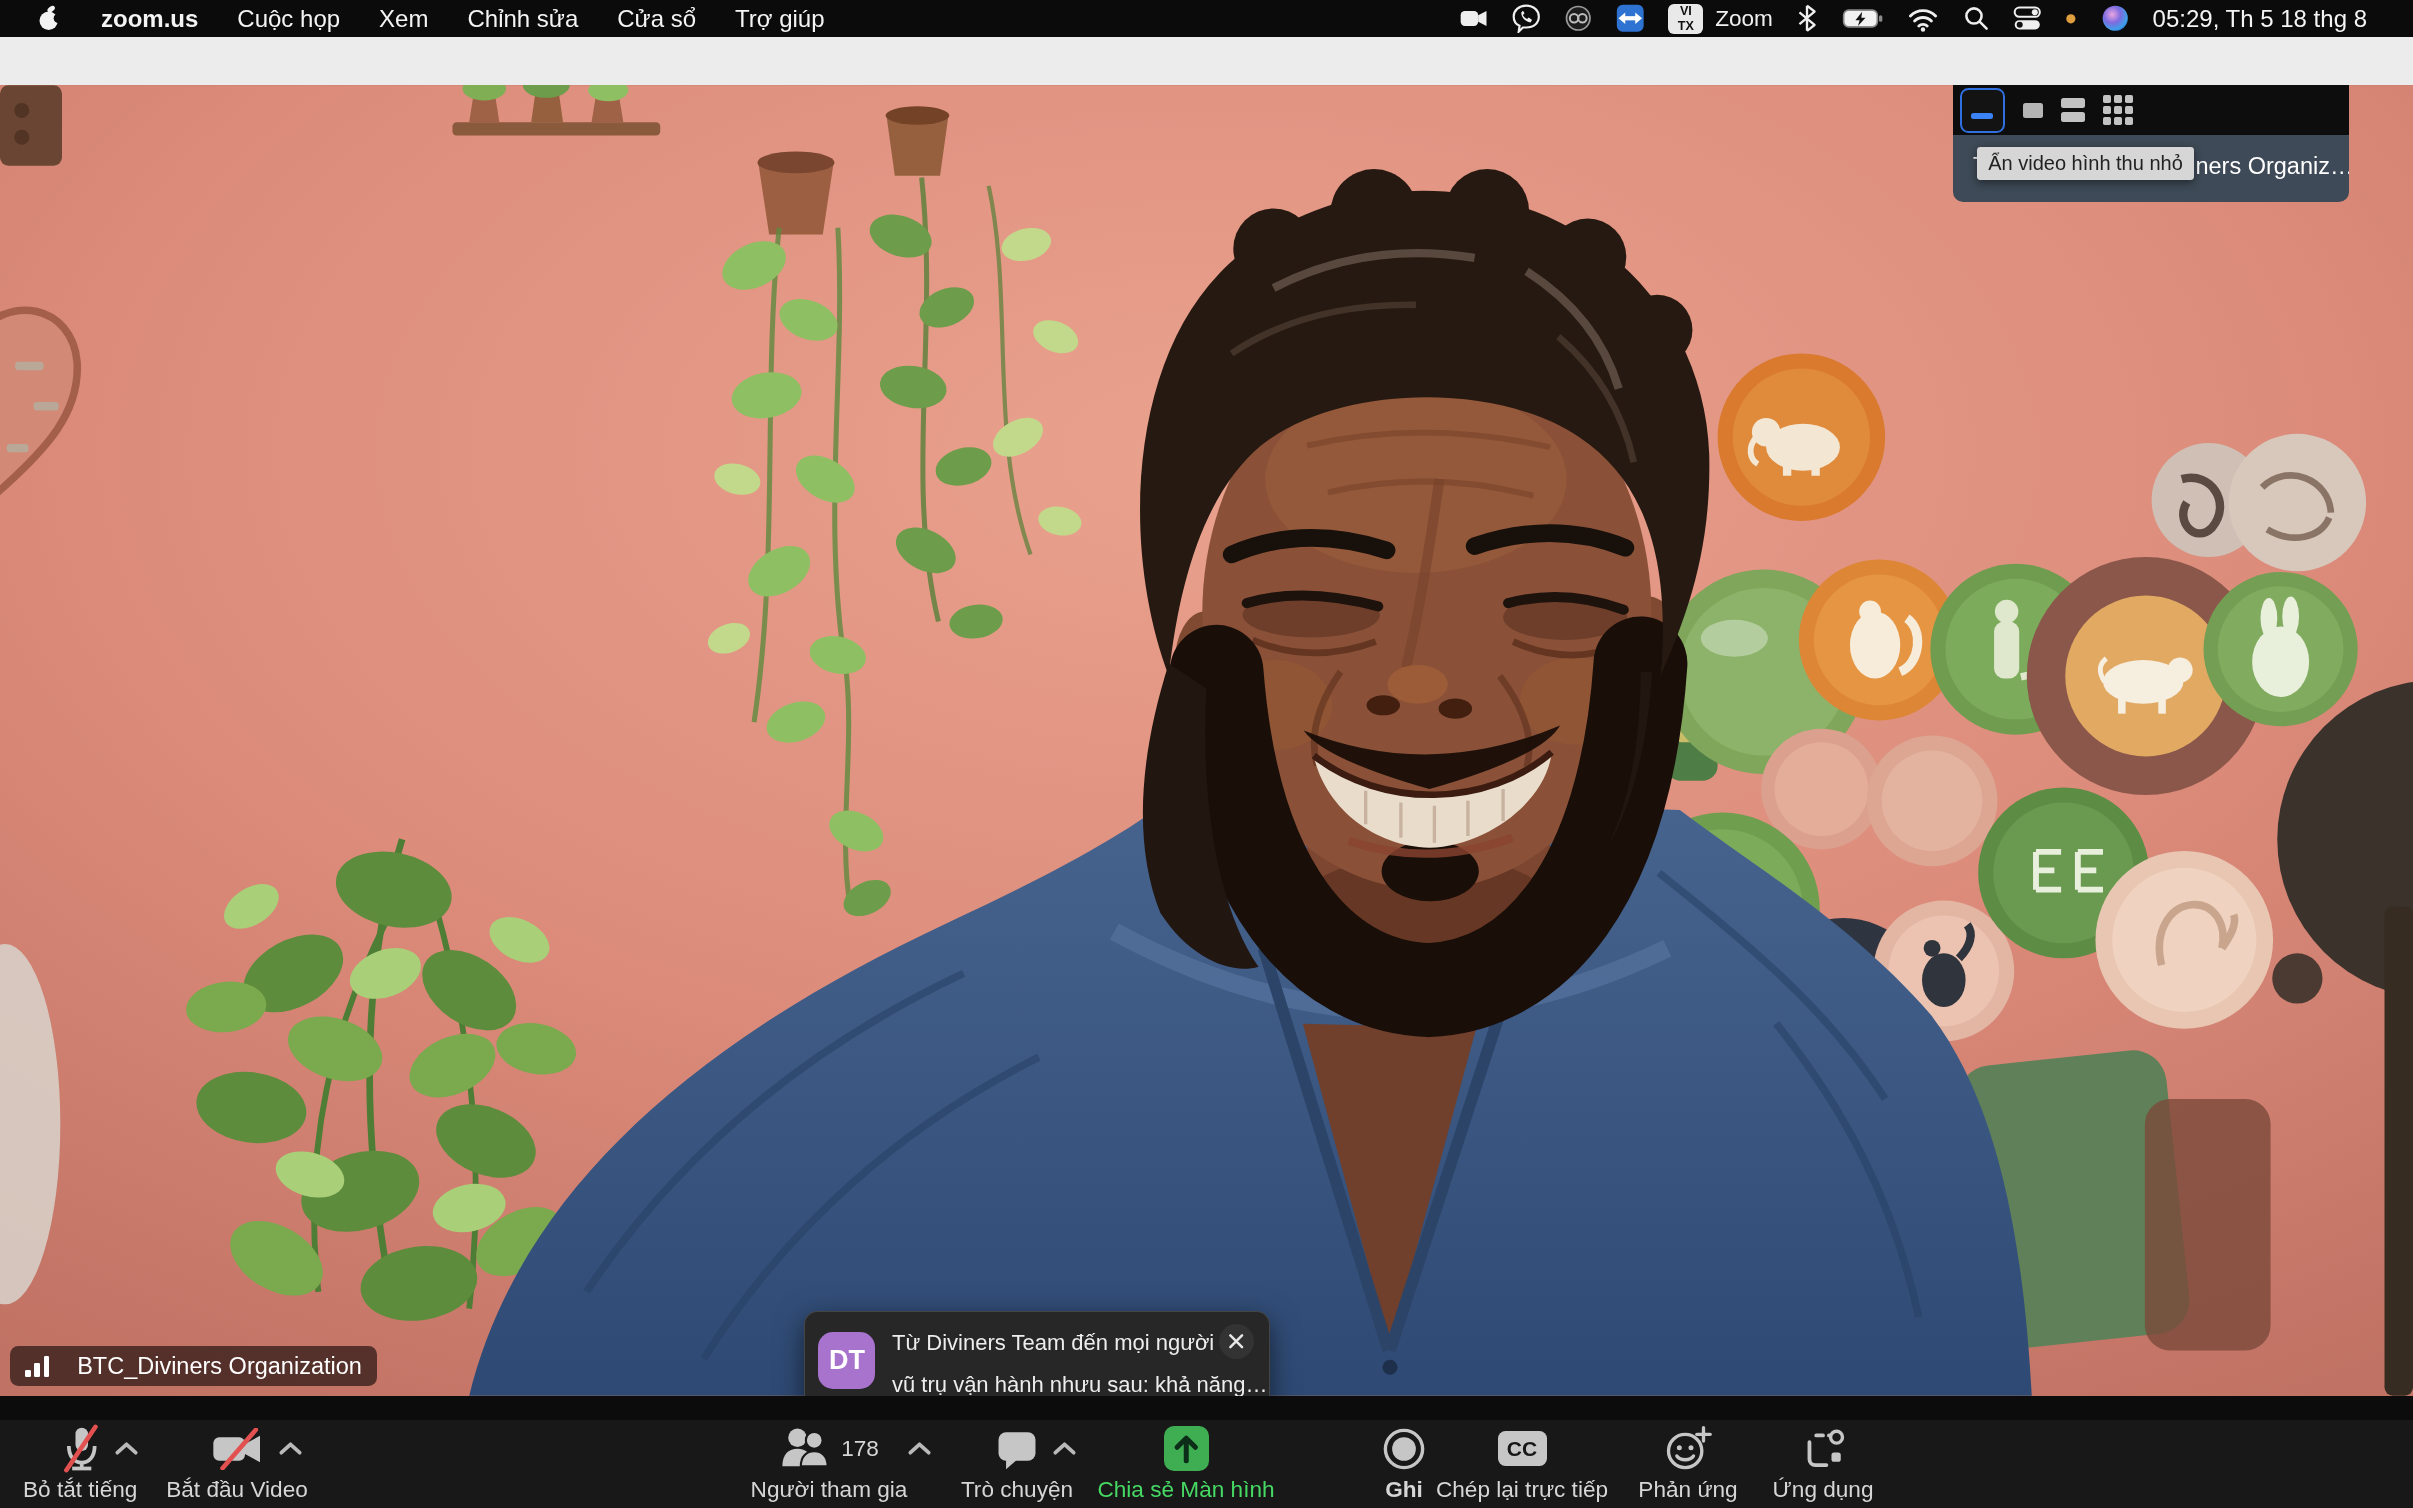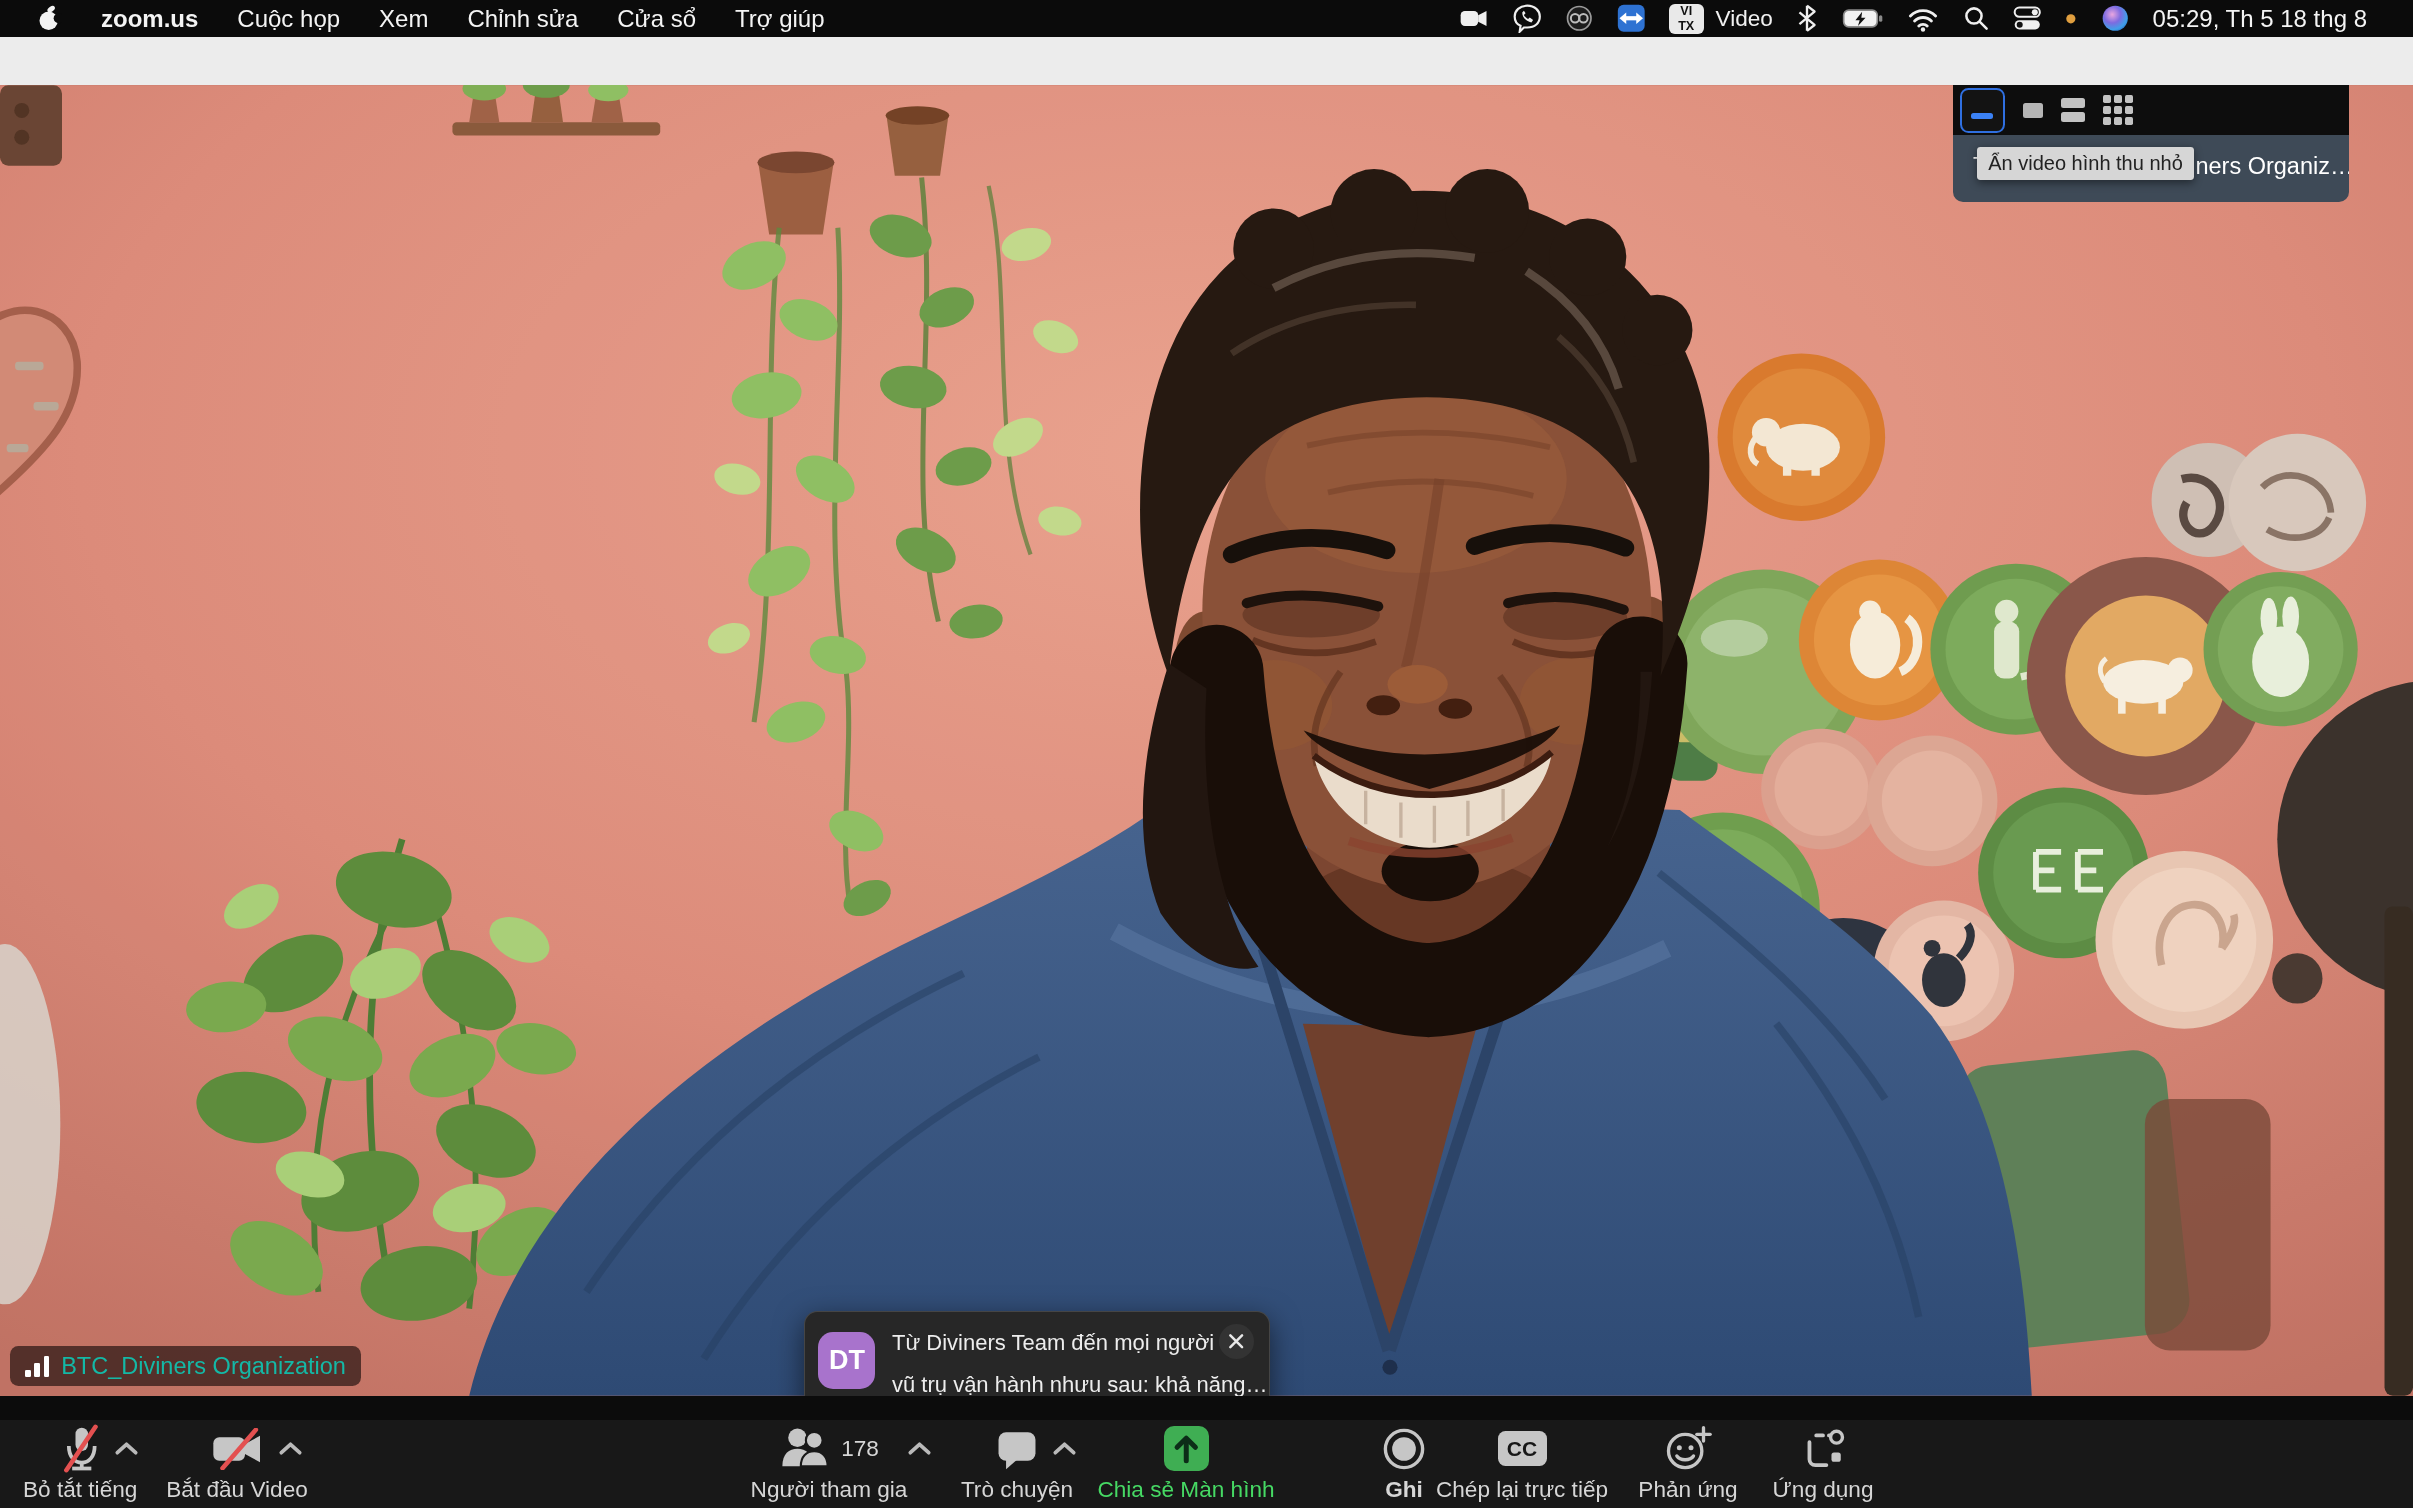--- a/index.html
+++ b/index.html
@@ -23,21 +23,21 @@
   .tl { position:absolute; top:50px; width:22px; height:22px; border-radius:50%; background:#c9c9c9; border:0.8px solid #b3b3b3; }
   .win-title { position:absolute; top:48px; left:0; width:100%; text-align:center; font-size:24px; font-weight:bold; color:#3f3f3f; }
 
   
   .video-wrap { position:absolute; left:0; top:85px; width:2413px; height:1311px; overflow:hidden; background:#c5786a; }
 
   
   .nametag { position:absolute; left:10px; top:1346px; height:40px; background:rgba(28,14,12,0.66); border-radius:8.4px; display:flex; align-items:center; gap:11.7px; padding:0 15px; }
   .nametag .bars { display:flex; align-items:flex-end; gap:3.4px; height:22px; }
   .nametag .bars i { display:block; width:5.9px; background:#fff; border-radius:1.3px; }
-  .nametag span.txt { color:#14b8a6; font-size:23.5px; white-space:nowrap; }
+  .nametag span.txt { color:#ffffff; font-size:23.5px; white-space:nowrap;margin-left:16px; }
 
   
   .thumb-panel { position:absolute; left:1953px; top:85px; width:396px; }
   .tp-header { height:50px; background:#0d0d0d; display:flex; align-items:center; gap:18.4px; padding:0 6.7px; }
   .tp-body { height:67px; background:#3e4a57; border-radius:0 0 10px 10px; overflow:hidden; position:relative; }
   .tp-body .overlay-text { position:absolute; left:20px; top:18.4px; color:#fff; font-size:23.5px; white-space:nowrap; }
   .btn-min { width:45px; height:45px; border:2.5px solid #2f6fe0; border-radius:8.4px; background:#131313; display:flex; align-items:center; justify-content:center; }
   .btn-min i { display:block; width:22px; height:6.7px; background:#3b82f6; border-radius:2.5px; margin-top:11.7px; }
   .ic-rect { width:20px; height:15px; background:#b5b5b5; border-radius:2.5px; }
   .ic-rows { display:flex; flex-direction:column; gap:4.2px; }
@@ -111,21 +111,21 @@
         <svg width="28.5" height="28.5" viewBox="0 0 34 34">
             <rect x="1" y="1" width="32" height="32" rx="7" fill="#2e72d2"></rect>
             <polygon points="3,17 11,10 11,24" fill="#fff"></polygon>
             <polygon points="31,17 23,10 23,24" fill="#fff"></polygon>
             <rect x="9" y="14.5" width="16" height="5" fill="#fff"></rect>
           </svg>
       </span>
       <span class="st-ic">
         <span class="vi-badge"><span>VI</span><br><span>TX</span></span>
       </span>
-      <span class="telex">Video</span>
+      <span class="telex">Zoom</span>
       <span class="st-ic">
         <svg width="22" height="28.5" viewBox="0 0 26 34">
             <path d="M13 2 L13 32 M13 2 L22 9 L4 24 M13 32 L22 25 L4 10" stroke="#efefef" stroke-width="2.8" fill="none" stroke-linejoin="round"></path>
           </svg>
       </span>
       <span class="st-ic">
         <svg width="42" height="27" viewBox="0 0 50 32">
             <rect x="2" y="6" width="40" height="20" rx="6" fill="#f2f2f2" stroke="#8a8a8a" stroke-width="2"></rect>
             <rect x="44" y="12" width="4" height="8" rx="2" fill="#8a8a8a"></rect>
             <polygon points="24,8 16,18 21,18 19,25 28,15 23,15" fill="#111"></polygon>

